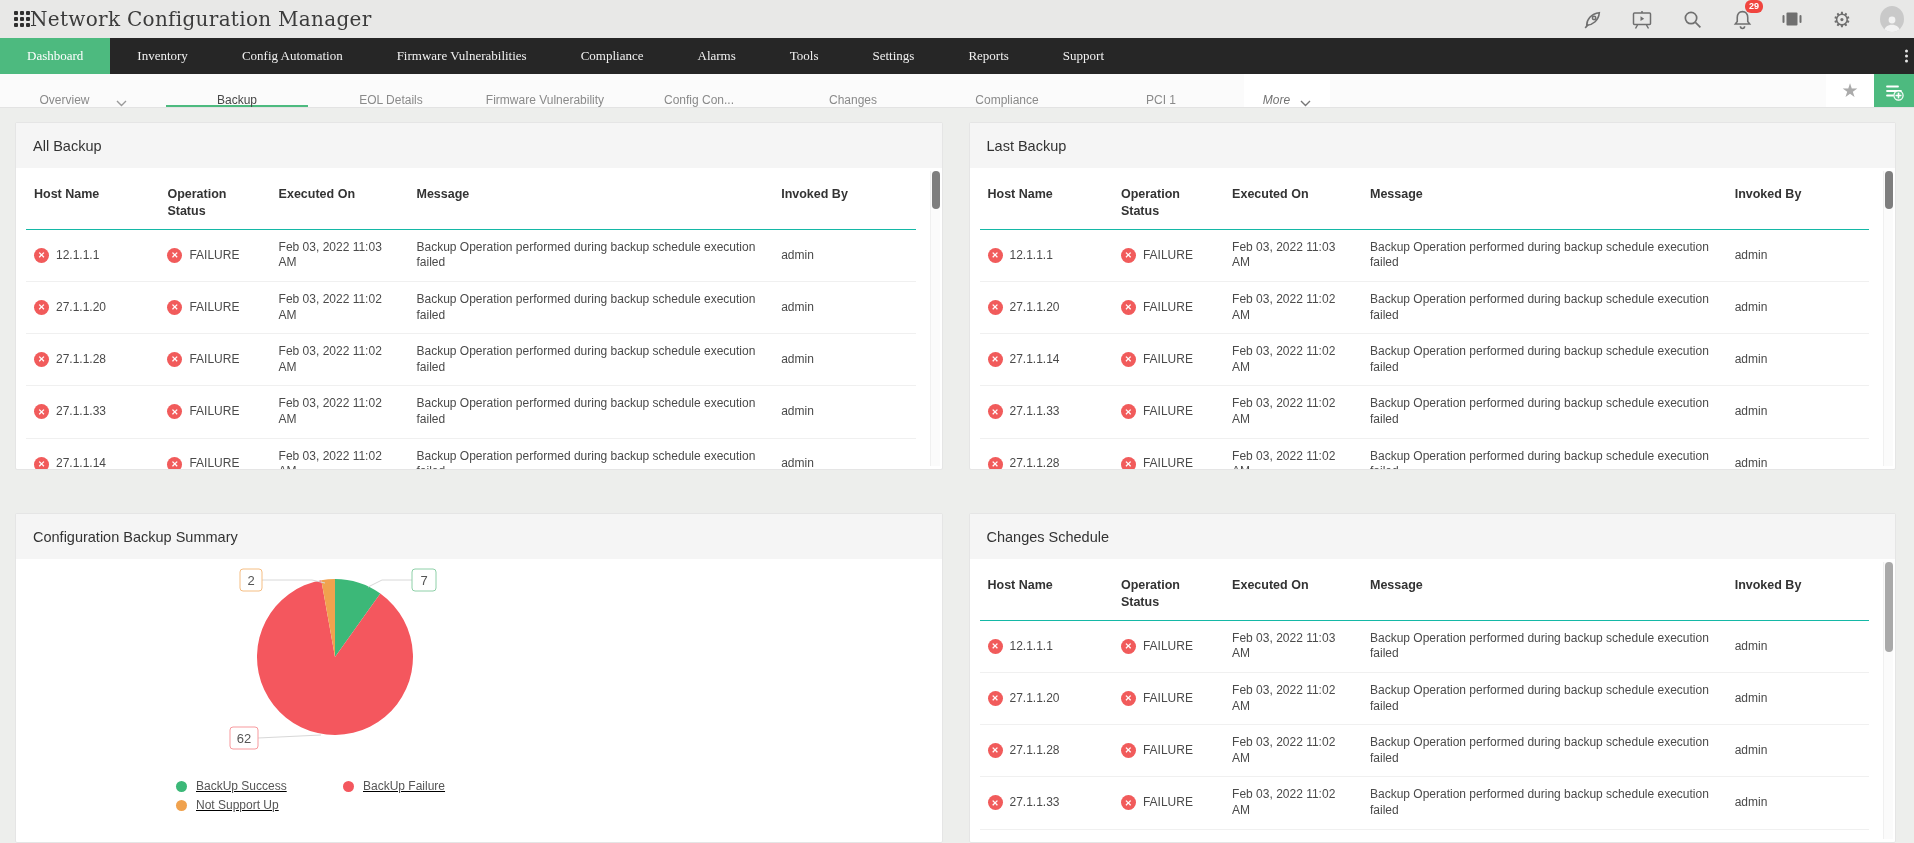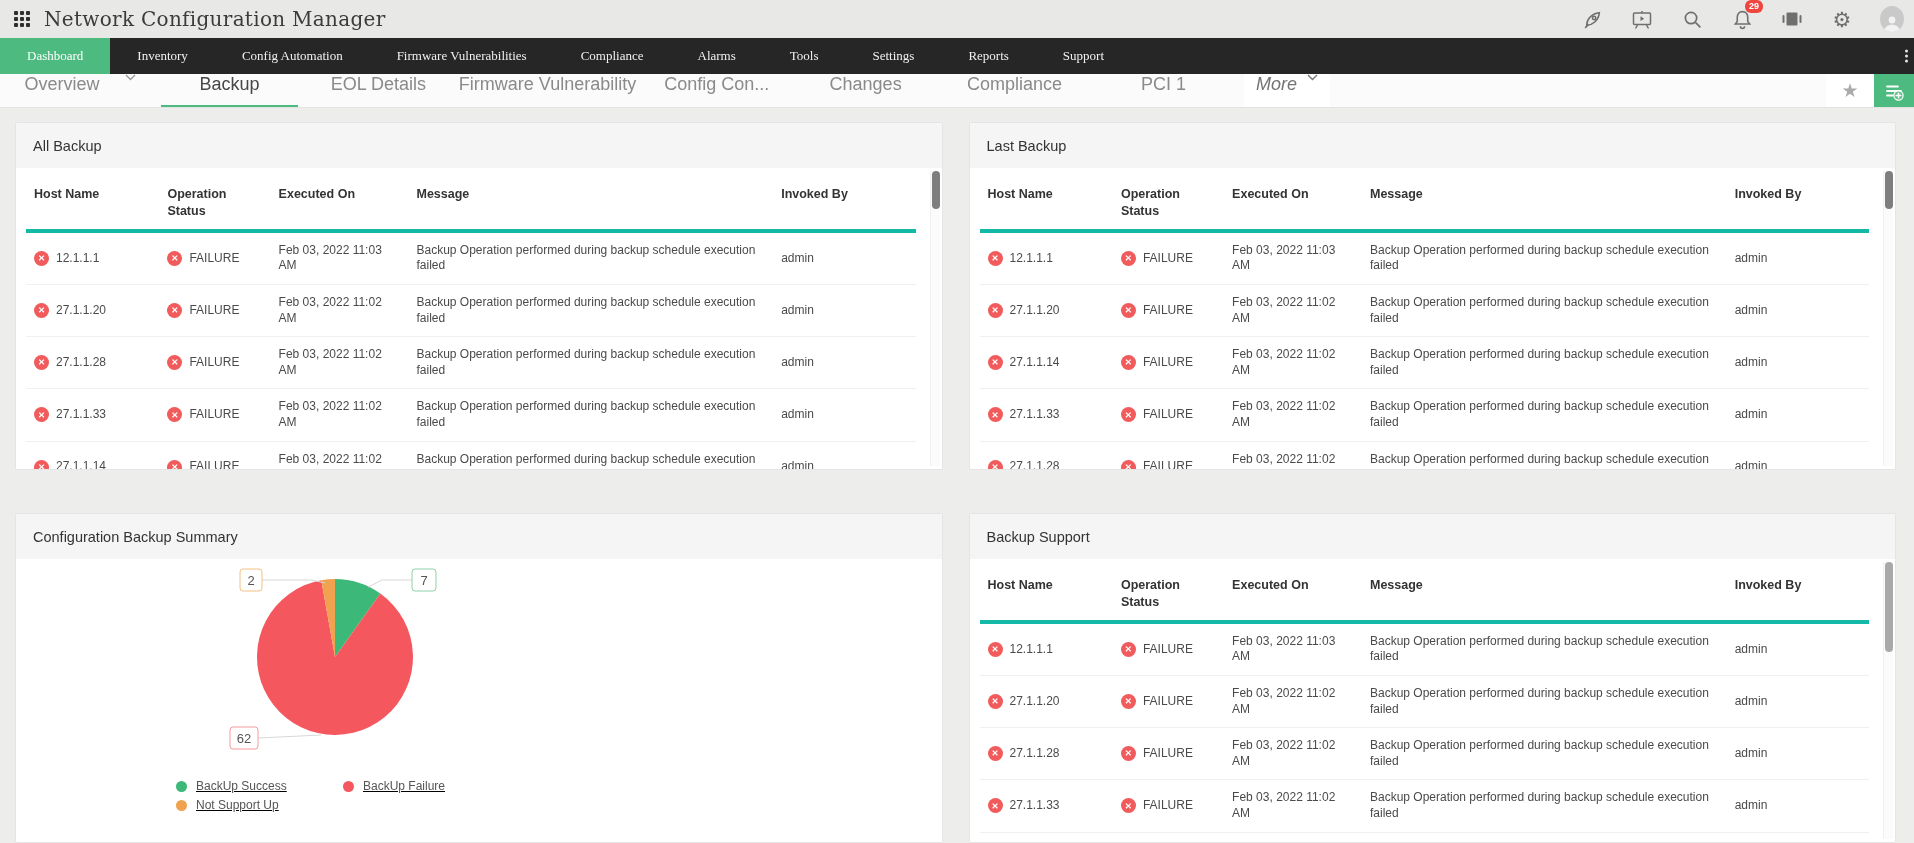--- a/index.html
+++ b/index.html
@@ -12,58 +12,58 @@
   body{
     width:1914px;height:843px;overflow:hidden;
     background:#edeeec;
     font-family:"Liberation Sans", sans-serif;
     -webkit-font-smoothing:antialiased;
   }
   
   .topbar{height:38px;background:#e8e8e7;display:flex;align-items:center;padding:0 10px 0 14px;}
   .apps-grid{display:grid;grid-template-columns:repeat(3,4px);grid-template-rows:repeat(3,4px);gap:2px;cursor:pointer;}
   .apps-grid span{width:4px;height:4px;background:#2f2f2f;border-radius:1px;}
-  .topbar-title{font-family:"DejaVu Serif", serif;font-size:20px;color:#3b3b3b;margin-left:14px;letter-spacing:.3px;}
+  .topbar-title{font-family:"DejaVu Serif", serif;font-size:20px;color:#3b3b3b;letter-spacing:.3px;}
   .topbar-right{margin-left:auto;display:flex;align-items:center;gap:26px;}
   .tb-icon{width:24px;height:24px;display:flex;align-items:center;justify-content:center;position:relative;cursor:pointer;color:#6f6f6f;}
   .tb-icon svg{display:block;}
   .gear-glyph{font-size:21px;color:#6f6f6f;line-height:1;}
   .badge{position:absolute;top:-7px;right:-9px;background:#f0453f;color:#fff;font-size:9px;font-weight:bold;
          border-radius:6px;padding:2px 4px;line-height:1;}
   .avatar{width:26px;height:26px;border-radius:50%;background:#c9c9c9;display:flex;align-items:end;justify-content:center;overflow:hidden;}
   
   .navbar{height:36px;background:var(--nav-dark);display:flex;align-items:stretch;position:relative;}
   .nav-item{display:flex;align-items:center;padding:0 27px;color:#f1f1f1;font-size:13px;cursor:pointer;white-space:nowrap;font-family:Liberation Serif, serif;}
   .nav-item.active{background:var(--accent);color:#fff;}
   .nav-kebab{position:absolute;right:6px;top:50%;transform:translateY(-50%);display:flex;flex-direction:column;gap:2px;cursor:pointer;}
   .nav-kebab span{width:3px;height:3px;border-radius:50%;background:#e6e6e6;}
   
   .subnav{height:34px;background:#fbfbfb;border-bottom:1px solid #e3e3e3;display:flex;align-items:stretch;}
   .subnav-left{display:flex;width:1330px;}
-  .subnav-item{flex:1;display:flex;align-items:flex-start;justify-content:center;font-size:18px;color:#8a8a8a;cursor:pointer;white-space:nowrap;gap:26px;margin-left:12px;}
+  .subnav-item{flex:1;display:flex;align-items:flex-end;justify-content:center;font-size:12px;color:#8a8a8a;cursor:pointer;white-space:nowrap;gap:26px;margin-left:12px;}
   .subnav-item.active{color:#474747;box-shadow:inset 0 -2px 0 var(--accent);}
   .subnav-item.more{flex:0 0 86px;background:#fff;color:#737373;gap:10px;font-style:italic;}
   .chevron-svg{display:block;}
   .subnav-spacer{flex:1;}
   .star-box{flex:0 0 48px;display:flex;align-items:center;justify-content:center;cursor:pointer;background:#fff;}
   .star-glyph{font-size:19px;color:#ababab;line-height:1;}
   .add-dash{flex:0 0 40px;background:var(--accent);display:flex;align-items:center;justify-content:center;cursor:pointer;}
   
   .content{padding:14px 18px 0 15px;display:grid;grid-template-columns:1fr 1fr;column-gap:26px;row-gap:43px;}
   .panel{background:#fff;border:1px solid #e5e5e5;border-radius:2px;overflow:hidden;}
   .panel.r1{height:348px;}
   .panel.r2{height:330px;}
   .panel-header{height:45px;background:#f5f5f5;display:flex;align-items:center;padding:0 17px;}
   .panel-title{font-size:14.5px;color:#333;}
   .panel-body{position:relative;height:calc(100% - 45px);padding:8px 10px 0 10px;overflow:hidden;}
   
   table.grid-table{width:calc(100% - 16px);border-collapse:collapse;table-layout:fixed;}
   table.grid-table th{
     text-align:left;font-size:12.5px;color:#333;font-weight:bold;vertical-align:top;
-    padding:10px 8px 9px 8px;border-bottom:4px solid #14b8a6;line-height:1.35;
+    padding:10px 8px 9px 8px;border-bottom:1px solid #14b8a6;line-height:1.35;
   }
   table.grid-table td{
     font-size:12px;color:#4a4a4a;padding:10px 8px;border-bottom:1px solid #f0f0f0;
     vertical-align:middle;line-height:1.3;
   }
   .cell-flex{display:flex;align-items:center;gap:7px;white-space:nowrap;}
   .err-icon{flex:0 0 15px;width:15px;height:15px;border-radius:50%;background:var(--failure);
     color:#fff;font-size:8.5px;font-weight:bold;display:inline-flex;align-items:center;justify-content:center;line-height:1;}
   
   .vscroll{position:absolute;top:3px;right:2px;bottom:3px;width:10px;background:#fbfbfb;border-left:1px solid #f0f0f0;}
@@ -485,21 +485,21 @@
               <span class="legend-dot" style="background: rgb(240, 162, 78);"></span>
               <span>Not Support Up</span>
             </div>
           </div>
       </div>
     </div>
   </div>
 
   <div class="panel r2">
     <div class="panel-header">
-      <span class="panel-title">Backup Support</span>
+      <span class="panel-title">Changes Schedule</span>
     </div>
     <div class="panel-body">
         <table class="grid-table">
           <colgroup>
             <col style="width:15%">
             <col style="width:12.5%">
             <col style="width:15.5%">
             <col style="width:41%">
             <col style="width:16%">
           </colgroup>

